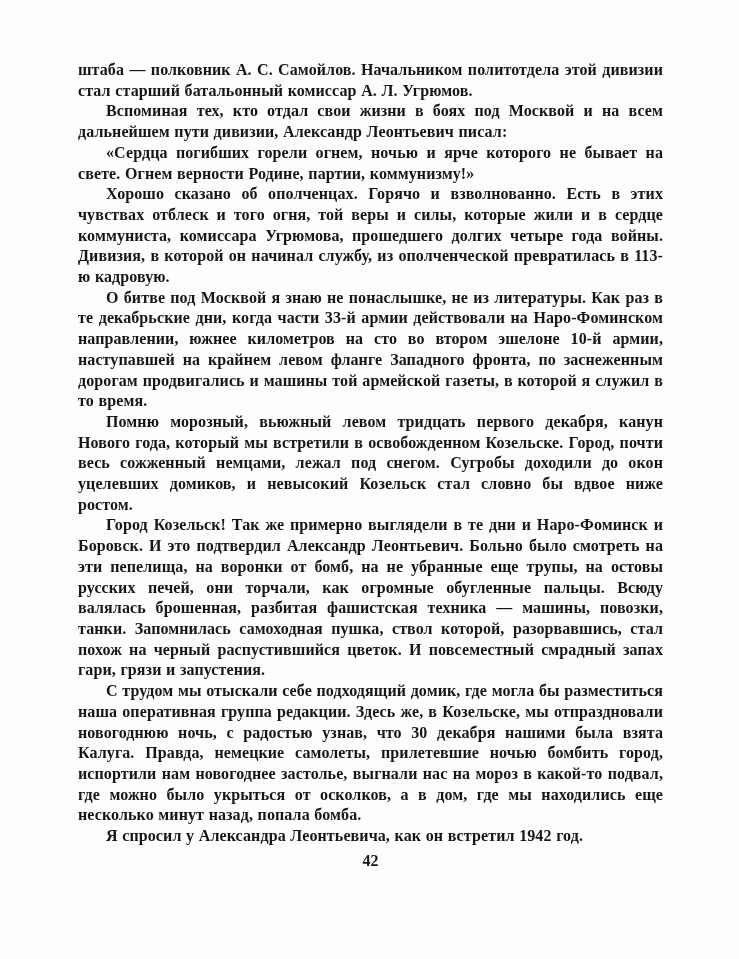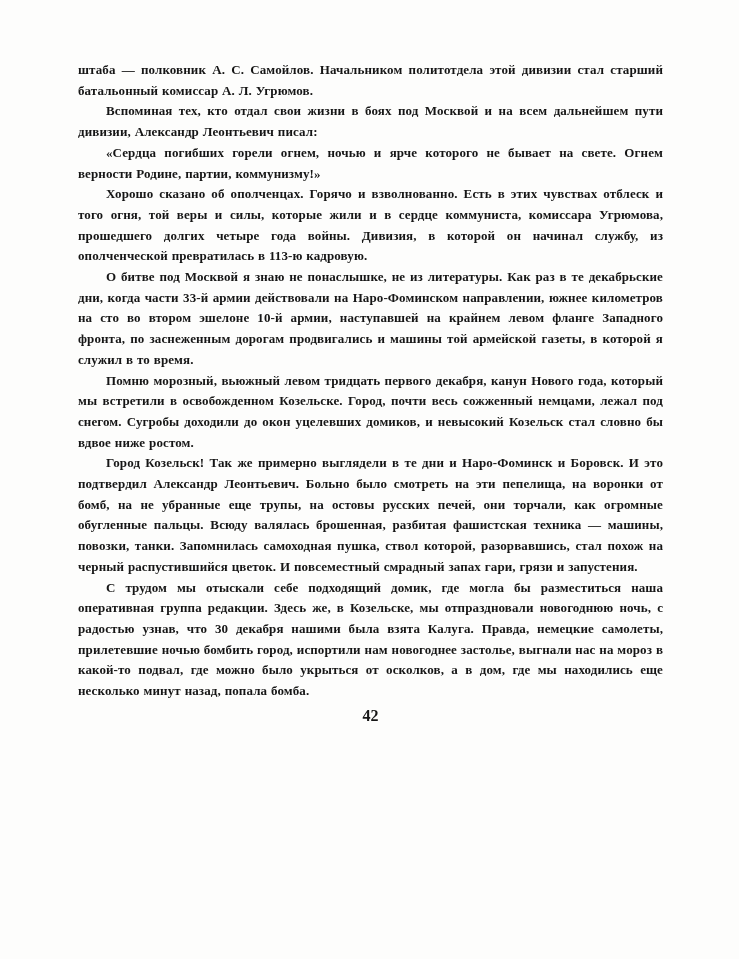--- a/index.html
+++ b/index.html
@@ -17,21 +17,21 @@
     box-sizing: border-box;
     padding: 60px 77px 0 78px;
     overflow: hidden;
   }
   .text-block {
     width: 585px;
   }
   .para {
     margin: 0;
     text-align: justify;
-    font-size: 13px;
+    font-size: 16px;
     line-height: 20.7px;
     font-weight: bold;
     color: #161616;
     letter-spacing: 0.1px;
     word-spacing: 0.5px;
   }
   .para.indent {
     text-indent: 28px;
   }
   .page-number {
@@ -49,15 +49,16 @@
 <div class="page">
   <div class="text-block" id="paragraphs">
       <p class="para">штаба — полковник А. С. Самойлов. Начальником политотдела этой дивизии стал старший батальонный комиссар А. Л. Угрюмов.</p>
       <p class="para indent">Вспоминая тех, кто отдал свои жизни в боях под Москвой и на всем дальнейшем пути дивизии, Александр Леонтьевич писал:</p>
       <p class="para indent">«Сердца погибших горели огнем, ночью и ярче которого не бывает на свете. Огнем верности Родине, партии, коммунизму!»</p>
       <p class="para indent">Хорошо сказано об ополченцах. Горячо и взволнованно. Есть в этих чувствах отблеск и того огня, той веры и силы, которые жили и в сердце коммуниста, комиссара Угрюмова, прошедшего долгих четыре года войны. Дивизия, в которой он начинал службу, из ополченческой превратилась в 113-ю кадровую.</p>
       <p class="para indent">О битве под Москвой я знаю не понаслышке, не из литературы. Как раз в те декабрьские дни, когда части 33-й армии действовали на Наро-Фоминском направлении, южнее километров на сто во втором эшелоне 10-й армии, наступавшей на крайнем левом фланге Западного фронта, по заснеженным дорогам продвигались и машины той армейской газеты, в которой я служил в то время.</p>
       <p class="para indent">Помню морозный, вьюжный левом тридцать первого декабря, канун Нового года, который мы встретили в освобожденном Козельске. Город, почти весь сожженный немцами, лежал под снегом. Сугробы доходили до окон уцелевших домиков, и невысокий Козельск стал словно бы вдвое ниже ростом.</p>
       <p class="para indent">Город Козельск! Так же примерно выглядели в те дни и Наро-Фоминск и Боровск. И это подтвердил Александр Леонтьевич. Больно было смотреть на эти пепелища, на воронки от бомб, на не убранные еще трупы, на остовы русских печей, они торчали, как огромные обугленные пальцы. Всюду валялась брошенная, разбитая фашистская техника — машины, повозки, танки. Запомнилась самоходная пушка, ствол которой, разорвавшись, стал похож на черный распустившийся цветок. И повсеместный смрадный запах гари, грязи и запустения.</p>
       <p class="para indent">С трудом мы отыскали себе подходящий домик, где могла бы разместиться наша оперативная группа редакции. Здесь же, в Козельске, мы отпраздновали новогоднюю ночь, с радостью узнав, что 30 декабря нашими была взята Калуга. Правда, немецкие самолеты, прилетевшие ночью бомбить город, испортили нам новогоднее застолье, выгнали нас на мороз в какой-то подвал, где можно было укрыться от осколков, а в дом, где мы находились еще несколько минут назад, попала бомба.</p>
+      <p class="para indent">Я спросил у Александра Леонтьевича, как он встретил 1942 год.</p>
     </div>
   <div class="page-number">42</div>
 </div>
 
 </body></html>

